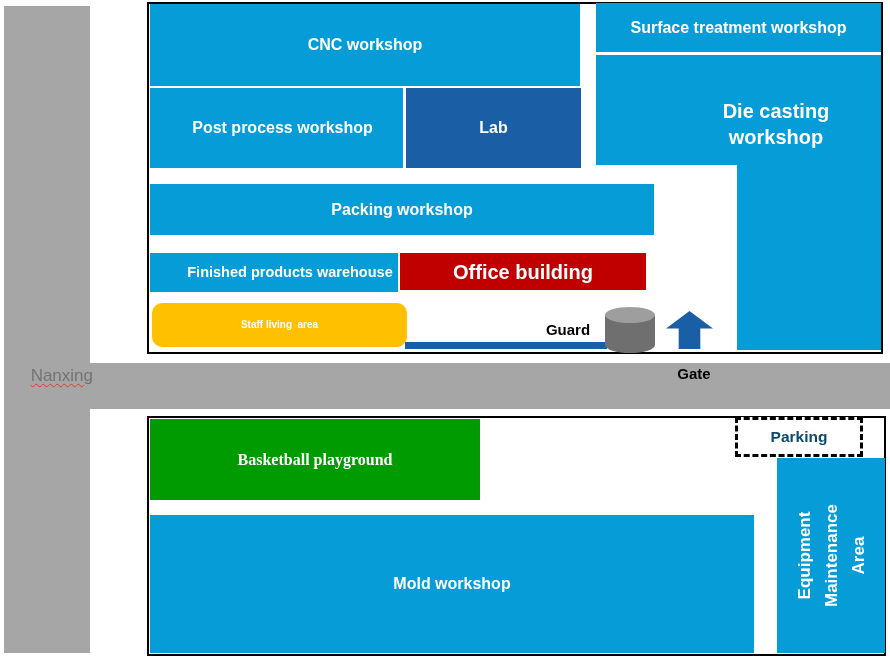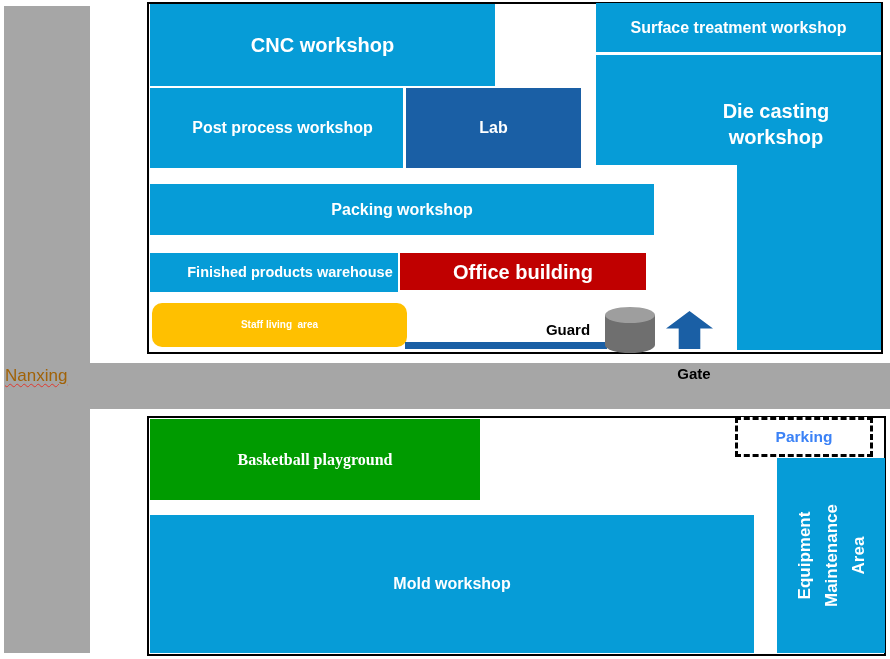--- a/index.html
+++ b/index.html
@@ -12,36 +12,36 @@
     position:absolute; box-sizing:border-box;
     display:flex; align-items:center; justify-content:center;
     color:#ffffff; font-weight:bold; text-align:center; line-height:1.2;
   }
   .blue     { background:var(--blue,#069cd7); }
   .darkblue { background:var(--dark-blue,#1a5fa5); }
 
   
   #road-v { left:4px; top:6px; width:86px; height:647px; background:var(--road-gray,#a6a6a6); }
   #road-h { left:90px; top:363px; width:800px; height:46px; background:var(--road-gray,#a6a6a6); }
-  #nanxing { left:5px; top:364px; width:88px; color:#a16207; font-size:17px; line-height:23px; font-weight:normal; }
+  #nanxing { left:5px; top:364px; width:88px; color:#737373; font-size:17px; line-height:23px; font-weight:normal;text-align:right; }
   #nanxing .wavy {
     text-decoration-line:underline; text-decoration-style:wavy;
     text-decoration-color:var(--underline-red,#e0382d); text-decoration-thickness:1px;
     text-underline-offset:2px;
   }
   #nanxing sup { font-size:11px; }
   #nanxing .road-word { margin-left:4px; }
   #gate-label { left:654px; top:364px; width:80px; height:20px; color:#000; font-size:15px; }
 
   
   #section-top    { left:147px; top:2px;   width:736px; height:352px; border:2px solid #000; background:#fff; }
   #section-bottom { left:147px; top:416px; width:739px; height:240px; border:2px solid #000; background:#fff; }
 
   
-  #cnc       { left:150px; top:4px;   width:345px; height:82px;  font-size:20px; }
+  #cnc       { left:150px; top:4px;   width:430px; height:82px;  font-size:16px; }
   #post      { left:150px; top:88px;  width:253px; height:80px;  font-size:16px;padding-left:12px; }
   #lab       { left:406px; top:88px;  width:175px; height:80px;  font-size:16px; }
   #surface   { left:596px; top:3px;   width:285px; height:49px;  font-size:16px; }
   #die-main  { left:596px; top:55px;  width:285px; height:110px; }
   #die-col   { left:737px; top:55px;  width:144px; height:295px; }
   #die-label { left:711px; top:98px;  width:130px; font-size:20px; line-height:26px;
                color:#fff; font-weight:bold; text-align:center; }
   #packing   { left:150px; top:184px; width:504px; height:51px;  font-size:16px; }
   #warehouse { left:150px; top:253px; width:248px; height:39px;  font-size:14.5px;padding-left:32px; }
   #office    { left:400px; top:253px; width:246px; height:37px;  font-size:20px; background:var(--red,#c00000); }
@@ -60,22 +60,22 @@
   
   #arrow { left:666px; top:311px; width:47px; height:38px; background:var(--dark-blue,#1a5fa5);
            clip-path:polygon(50% 0%,100% 46%,73% 46%,73% 100%,27% 100%,27% 46%,0% 46%); }
 
   
   #basketball { left:150px; top:419px; width:330px; height:81px; background:var(--green,#009b00); font-size:16px;font-family:Liberation Serif, serif; }
   #mold       { left:150px; top:515px; width:604px; height:138px; font-size:16px; }
   #equipment  { left:777px; top:458px; width:108px; height:195px; }
   #equipment .rot { transform:rotate(-90deg); width:140px; font-size:17px; line-height:27px;
                     color:#fff; font-weight:bold; text-align:center; }
-  #parking    { left:735px; top:417px; width:138px; height:40px; background:#fff;
-                border:3px dashed #000; color:#3b82f6; font-size:15.5px; }
+  #parking    { left:735px; top:417px; width:128px; height:40px; background:#fff;
+                border:3px dashed #000; color:#0c4a6e; font-size:15.5px; }
 </style>
 </head>
 <body>
 
 <div id="canvas">
 
   <div id="road-v" class="abs"></div>
   <div id="road-h" class="abs"></div>
 
   <div id="nanxing" class="abs">

